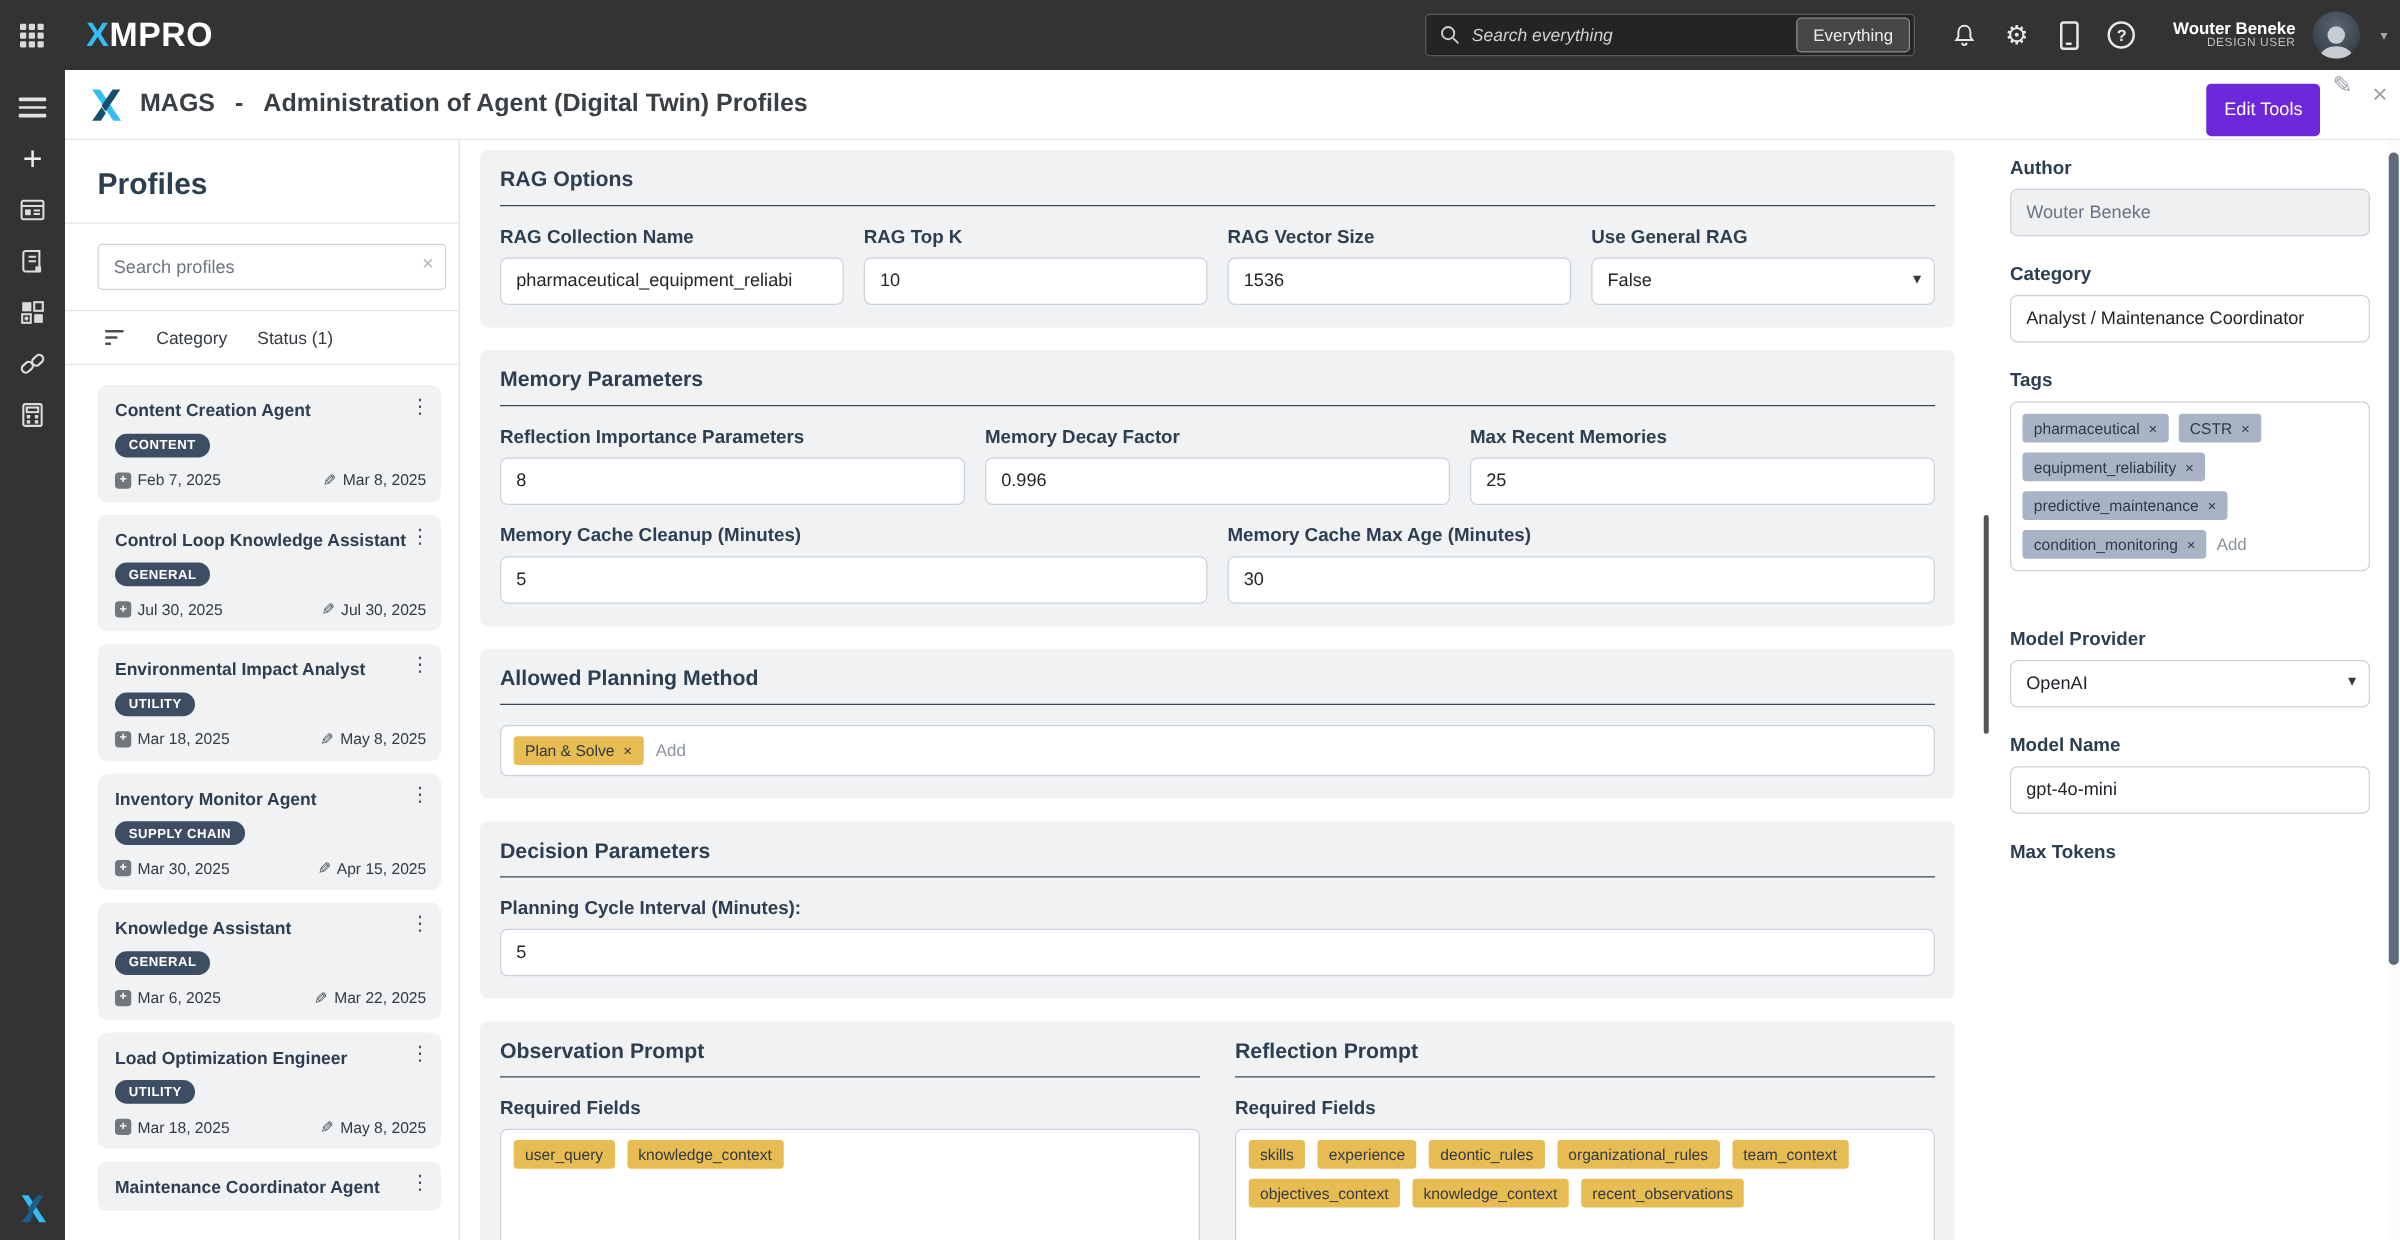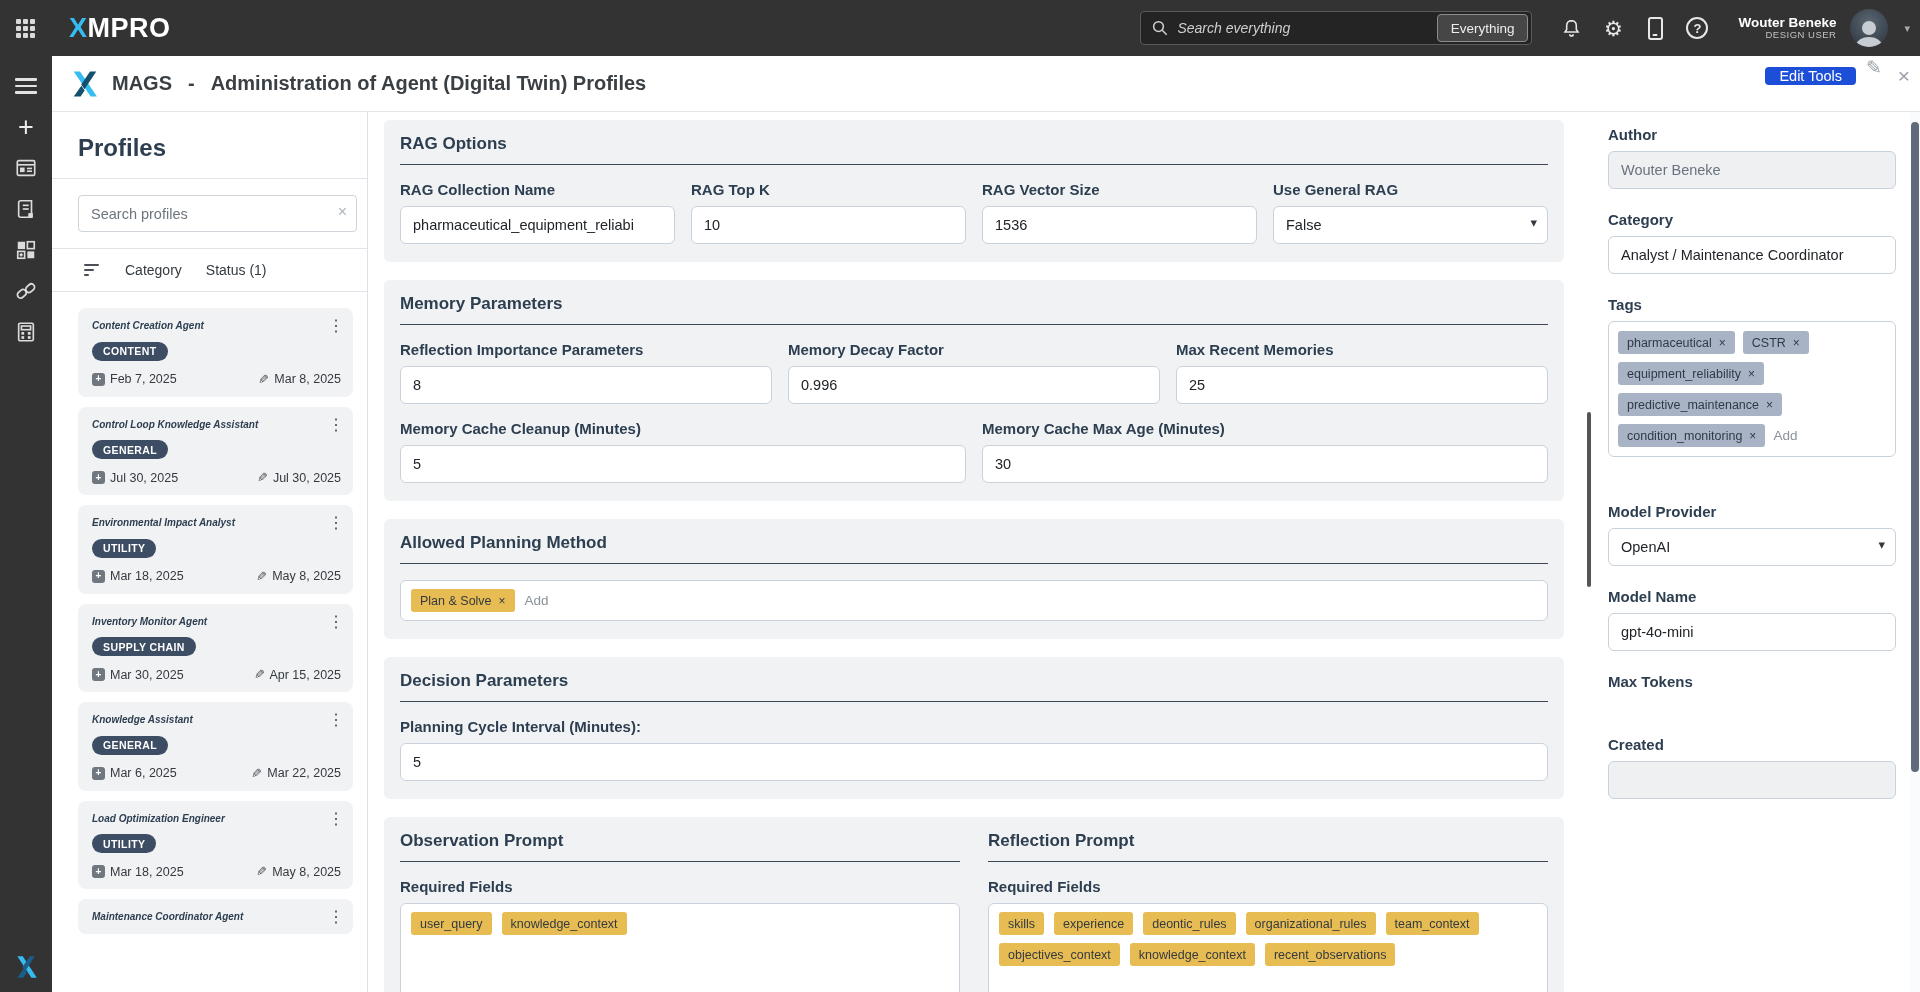--- a/index.html
+++ b/index.html
@@ -69,22 +69,22 @@
   
   .workspace { flex:1; display:flex; flex-direction:column; min-width:0; }
 
   .header2 {
     height:56px; background:#fff; border-bottom:1px solid #e3e7eb;
     display:flex; align-items:center; padding-left:18px; gap:12px; position:relative; flex:none;
   }
   .h2-title { font-size:20px; font-weight:bold; color:#3a3f44; }
   .h2-sep { font-size:20px; font-weight:bold; color:#3a3f44; margin:0 4px; }
   .edit-tools-btn {
-    position:absolute; right:64px; top:11px; height:18px; padding:0 14px;
-    background:#1d4ed8; color:#fff; border:none; border-radius:4px;
+    position:absolute; right:64px; top:11px; height:42px; padding:0 14px;
+    background:#6d28d9; color:#fff; border:none; border-radius:4px;
     font-size:14.5px; cursor:pointer; font-family:"Liberation Sans", sans-serif;
   }
   .hdr-pencil { position:absolute; right:38px; top:0px; color:#9aa0a6; font-size:19px; cursor:pointer; }
   .hdr-close { position:absolute; right:10px; top:8px; color:#9aa0a6; font-size:21px; cursor:pointer; }
 
   .content-row { display:flex; flex:1; min-height:0; }
 
   
   .profiles-panel {
     width:316px; flex:none; border-right:1px solid #dee2e6;
@@ -104,21 +104,21 @@
     display:flex; align-items:center; gap:24px; padding:13px 6px;
     border-top:1px solid #e1e5e9; border-bottom:1px solid #e1e5e9;
     margin:0 -8px 0 -26px; padding-left:30px; font-size:14px; color:#343a40;
   }
   .filter-icon { display:flex; flex-direction:column; gap:3px; cursor:pointer; padding:2px; }
   .filter-icon i { display:block; height:2px; background:#495057; border-radius:1px; }
   .filter-icon i:nth-child(1){ width:15px; } .filter-icon i:nth-child(2){ width:10px; } .filter-icon i:nth-child(3){ width:5px; }
   .filter-link { cursor:pointer; }
   .cards { margin-top:16px; display:flex; flex-direction:column; gap:10px; overflow:hidden; padding-right:6px; }
   .card { background:#f1f2f4; border-radius:8px; padding:12px 12px 10px 14px; position:relative; cursor:pointer; flex:none; }
-  .card-title { font-size:10px; font-weight:bold; color:#2c3e50; line-height:1.25; padding-right:16px;font-style:italic; }
+  .card-title { font-size:14px; font-weight:bold; color:#2c3e50; line-height:1.25; padding-right:16px; }
   .card-kebab { position:absolute; top:10px; right:9px; color:#495057; font-size:16px; cursor:pointer; line-height:1; }
   .card-badge {
     display:inline-block; margin-top:9px; background:#3d4d63; color:#fff;
     font-size:10.5px; font-weight:bold; letter-spacing:.4px;
     padding:3.5px 11px; border-radius:10px;
   }
   .card-dates { margin-top:11px; display:flex; justify-content:space-between; font-size:12.5px; color:#343a40; }
   .date-item { display:flex; align-items:center; gap:5px; }
   .plus-box {
     width:13px; height:13px; background:#70777f; border-radius:3px; color:#fff;
@@ -608,24 +608,20 @@
 
         <div class="d-group">
           <label class="d-label">Model Name</label>
           <input class="txt" type="text" value="gpt-4o-mini" style="">
         </div>
 
         <div class="d-group">
           <label class="d-label">Max Tokens</label>
         </div>
 
-        <div class="d-group gap-lg">
-          <label class="d-label">Created</label>
-          <input class="txt disabled" type="text" disabled="" value="" style="">
-        </div>
 
       </div>
 
       <div class="right-scroll">
         <div class="thumb"></div>
       </div>
 
     </div>
   </div>
 </div>

